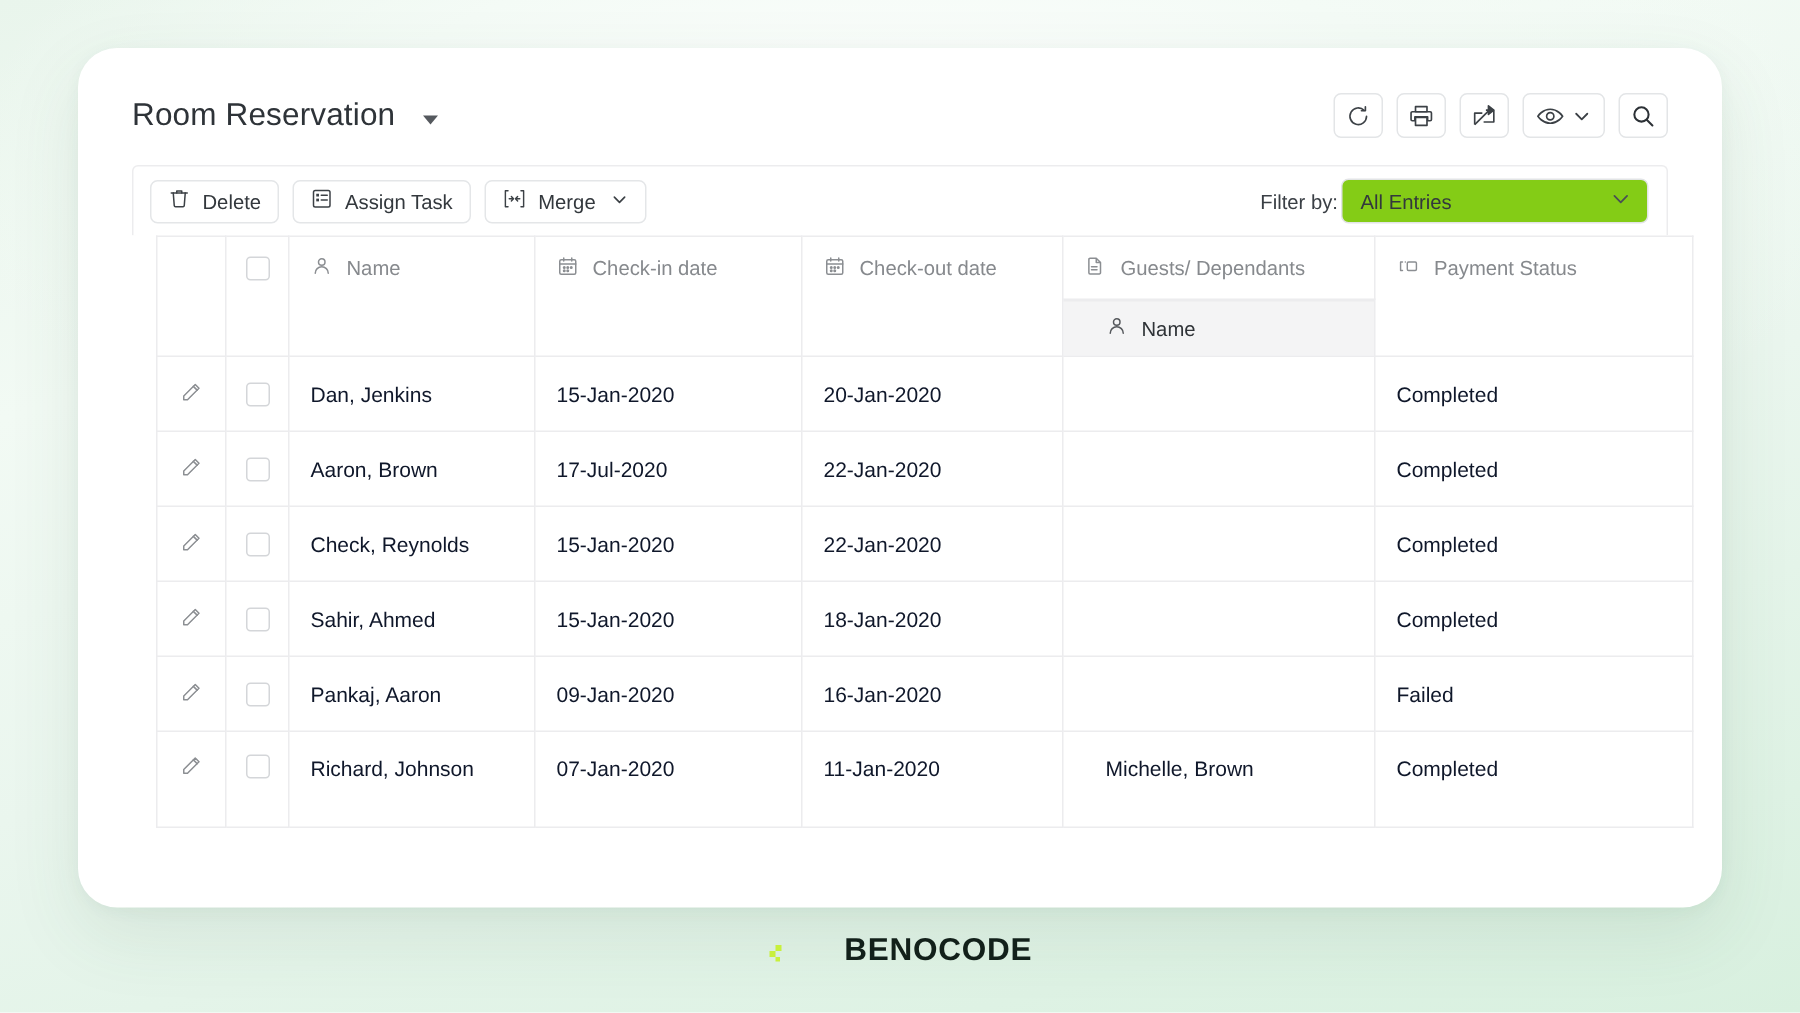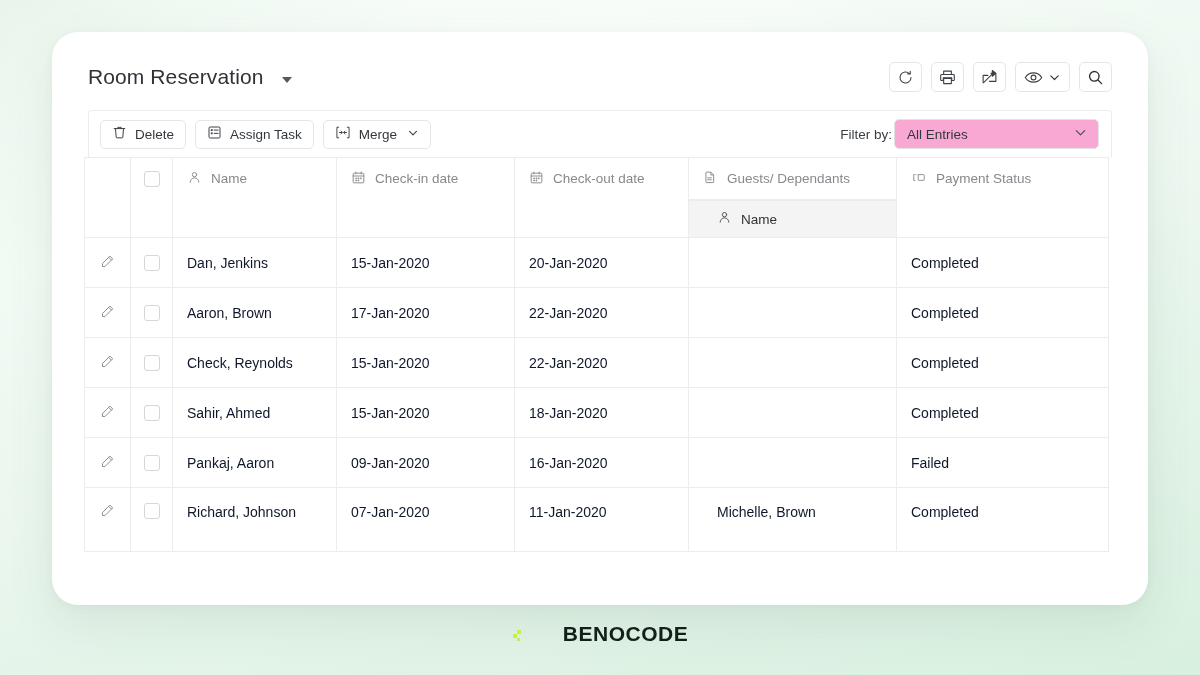--- a/index.html
+++ b/index.html
@@ -76,29 +76,29 @@
     font-size: 13.5px; color: #33383d;
     cursor: pointer;
     font-family: "Liberation Sans", sans-serif;
   }
   .act-btn .chev { margin-left: 2px; }
   .tb-right { display: flex; align-items: center; gap: 2px; }
   .filter-label { font-size: 13.5px; color: #3a3f45; }
   .filter-select {
     width: 205px; height: 30px;
     border: 1px solid #e2e4e6; border-radius: 5px;
-    background: #f9a8d4;
+    background: #84cc16;
     display: flex; align-items: center; justify-content: space-between;
     padding: 0 10px 0 12px;
     font-size: 13.5px; color: #33383d;
     cursor: pointer;
   }
 
   
-  .table-wrap { margin: 0 32px; }
+  .table-wrap { margin: 0 52px; }
   table { border-collapse: collapse; width: 1024px; table-layout: fixed; }
   col.c-edit  { width: 46px; }
   col.c-check { width: 42px; }
   col.c-name  { width: 164px; }
   col.c-in    { width: 178px; }
   col.c-out   { width: 174px; }
   col.c-guest { width: 208px; }
   col.c-pay   { width: 212px; }
 
   thead td, thead th { border: 1px solid #ececee; padding: 0; vertical-align: top; }
@@ -404,21 +404,21 @@
             </td>
             <td>
               <div class="cell center">
                 <div class="chk"></div>
               </div>
             </td>
             <td>
               <div class="cell">Aaron, Brown</div>
             </td>
             <td>
-              <div class="cell">17-Jan-2020</div>
+              <div class="cell">17-Jul-2020</div>
             </td>
             <td>
               <div class="cell">22-Jan-2020</div>
             </td>
             <td>
               <div class="cell"></div>
             </td>
             <td>
               <div class="cell">Completed</div>
             </td>

